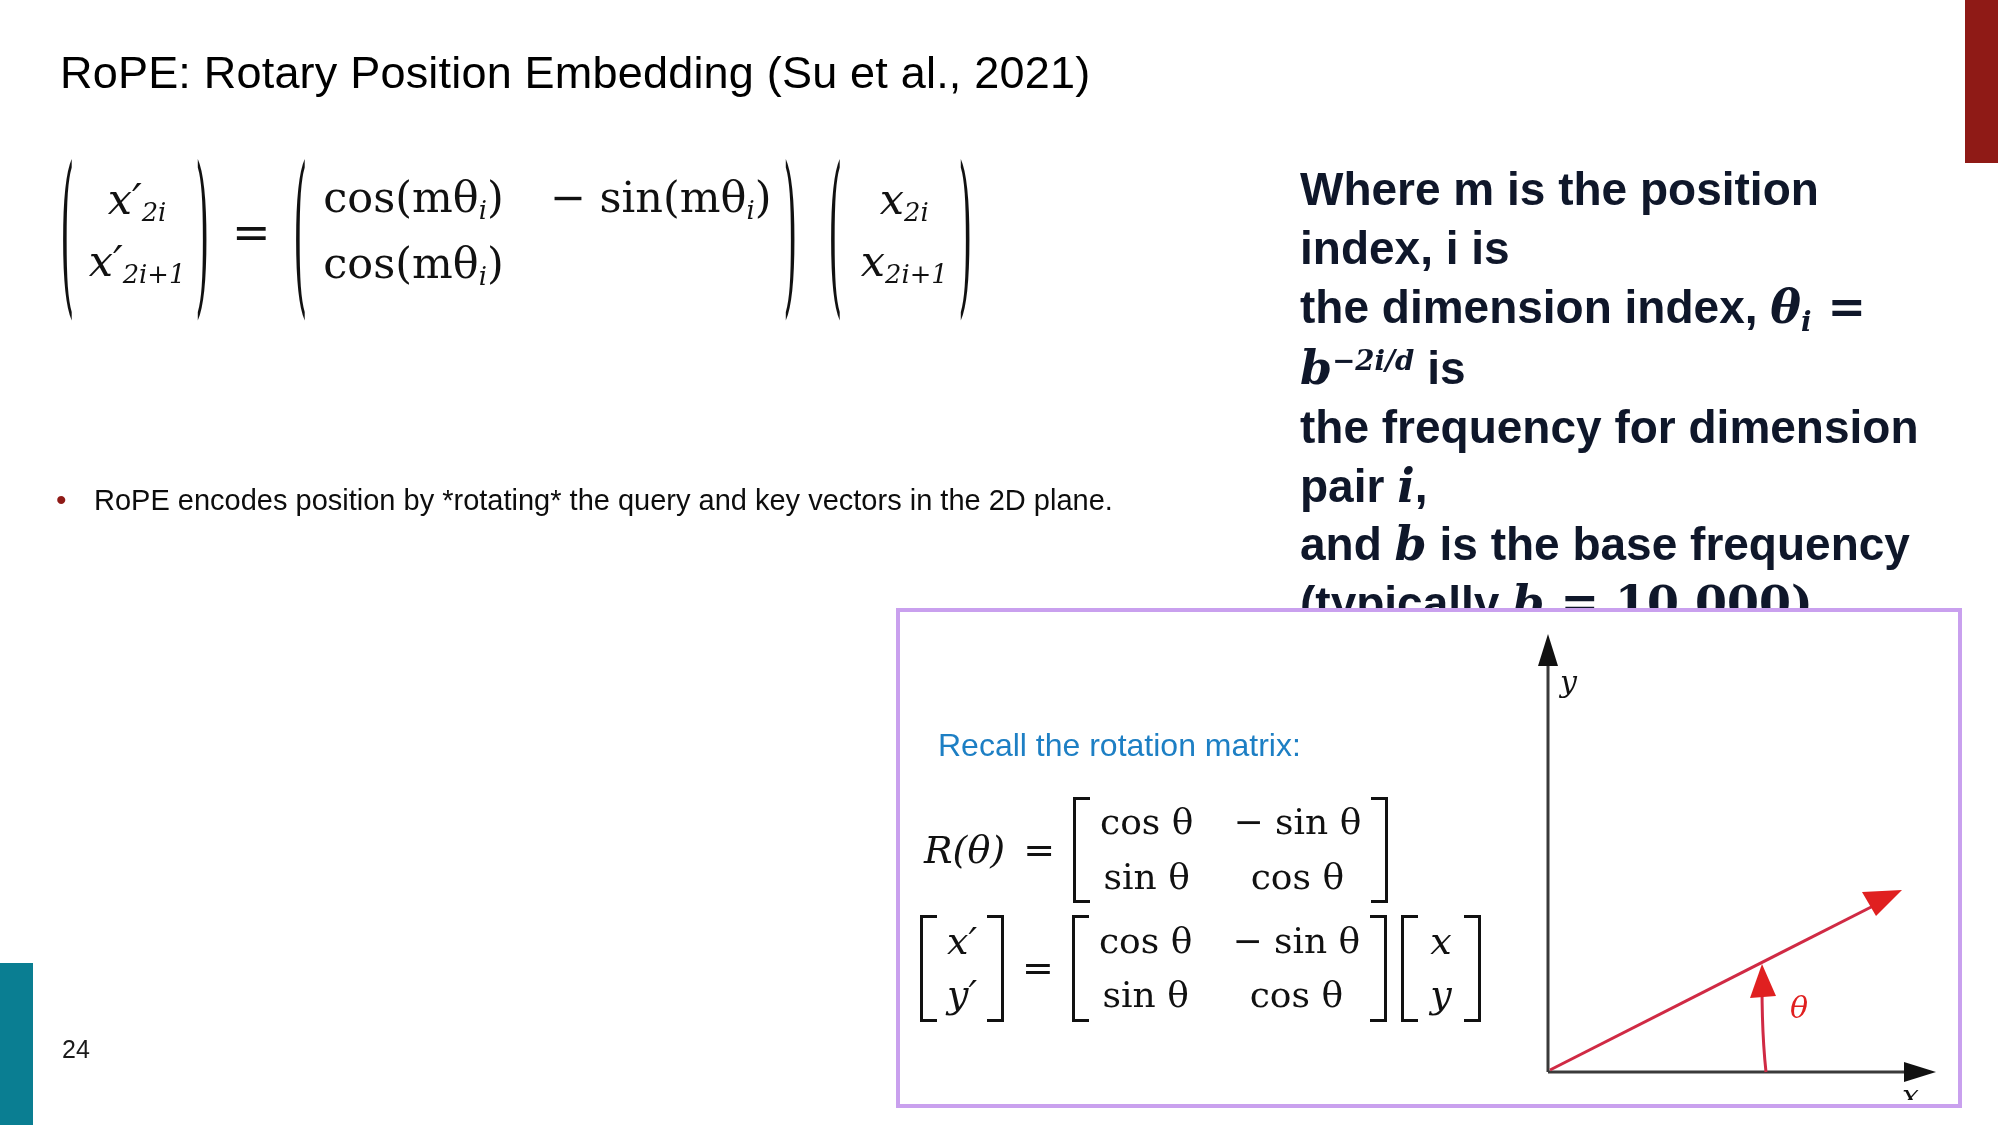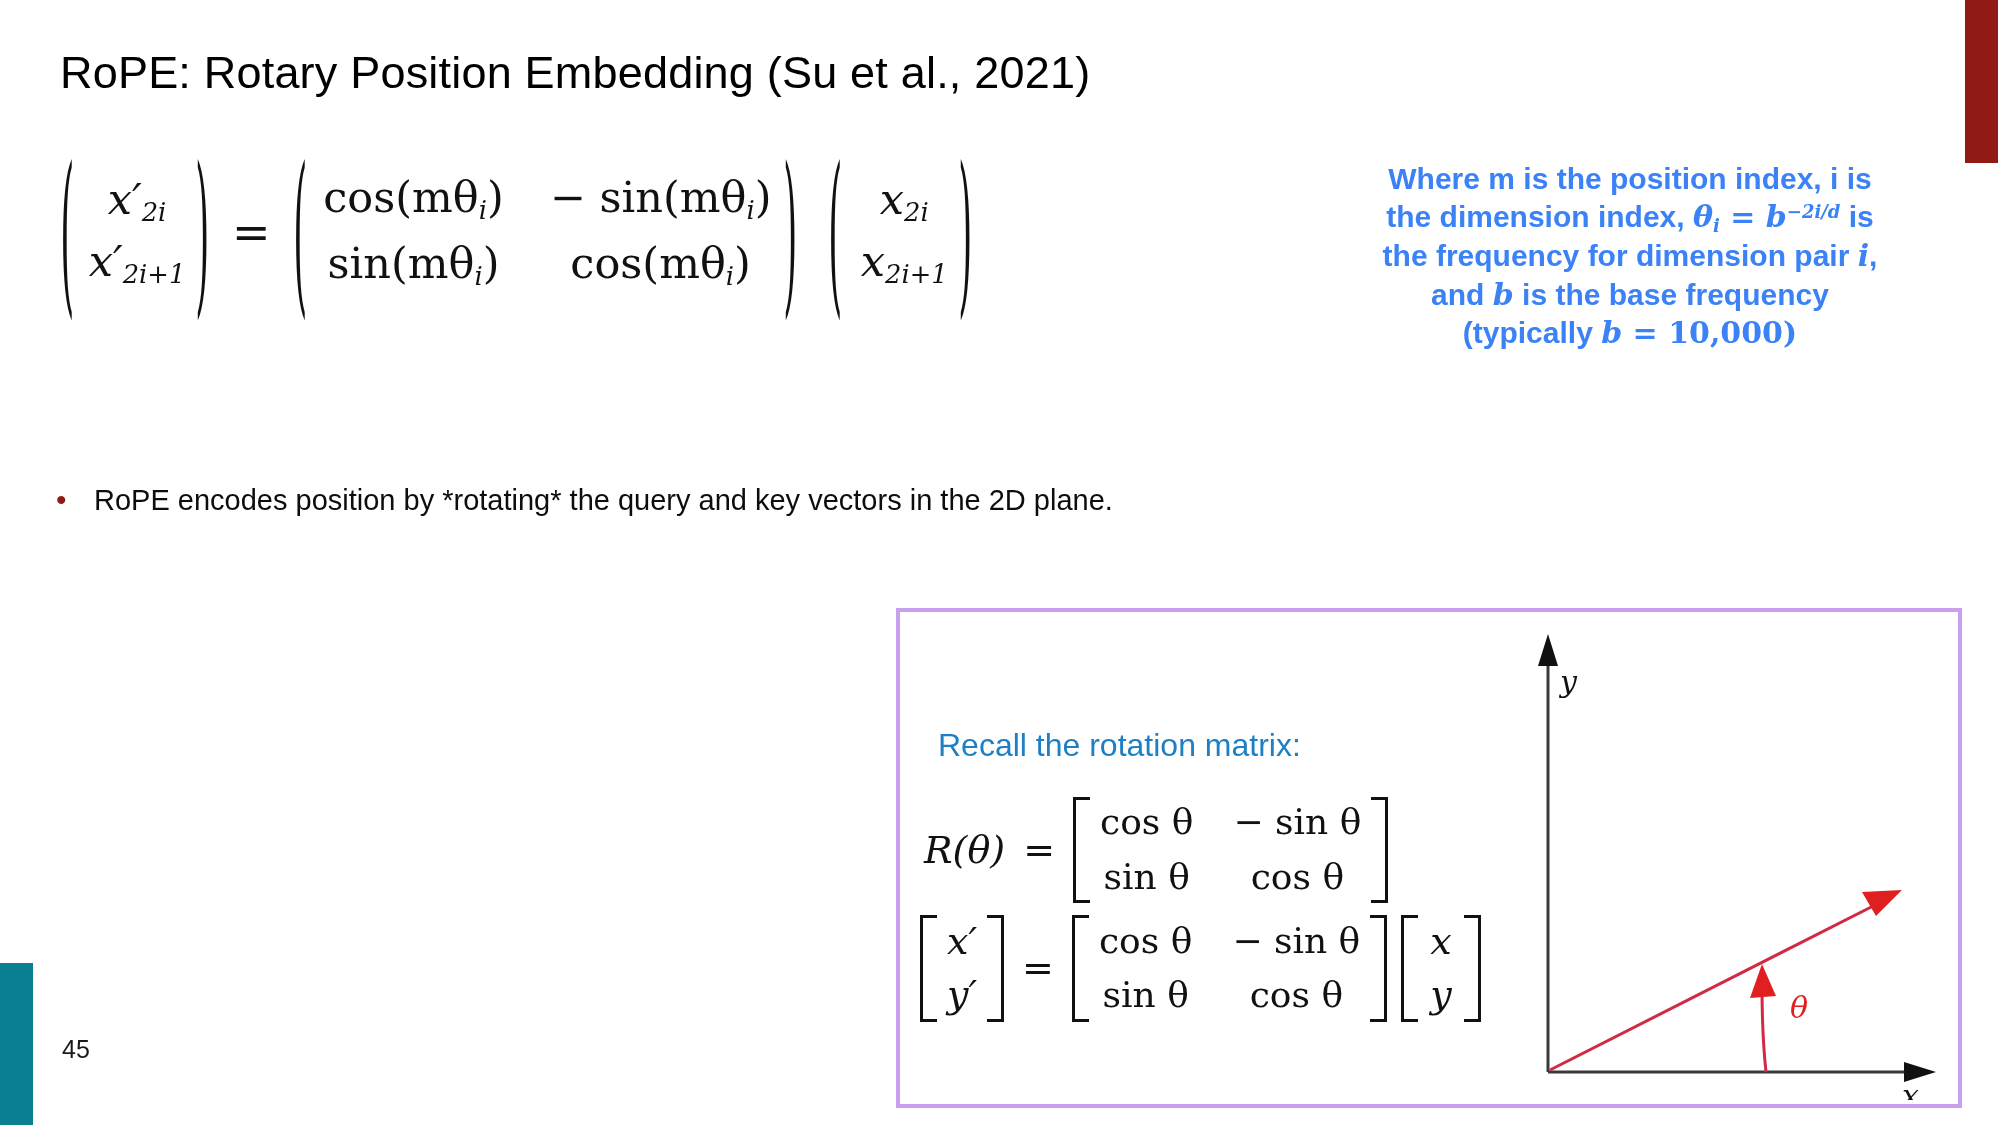--- a/index.html
+++ b/index.html
@@ -119,25 +119,24 @@
   }
   sub.mi { vertical-align: -0.28em; }
   sup.mi { vertical-align: 0.52em; }
 
   
   .note-block {
     position: absolute;
     left: 1300px;
     top: 160px;
     width: 660px;
-    font-size: 30px;
+    font-size: 46px;
     font-weight: 700;
     line-height: 1.28;
-    color: #3b82f6;
-    text-align: center;
+    color: #0f172a;
   }
   .note-block .mathit {
     font-family: "DejaVu Serif", "Liberation Serif", serif;
     font-style: italic;
     font-weight: 700;
   }
   .note-block .mathup {
     font-family: "DejaVu Serif", "Liberation Serif", serif;
     font-weight: 700;
   }
@@ -269,23 +268,20 @@
 
     <span class="eq-sign">=</span>
 
     <span class="paren">(</span>
     <div class="matrix2" style="margin:0 8px 0 12px;">
       <div class="cell">
         <span class="up">cos(mθ</span><sub class="mi">i</sub><span class="up">)</span>
       </div>
       <div class="cell">
         <span class="up">− sin(mθ</span><sub class="mi">i</sub><span class="up">)</span>
-      </div>
-      <div class="cell">
-        <span class="up">sin(mθ</span><sub class="mi">i</sub><span class="up">)</span>
       </div>
       <div class="cell">
         <span class="up">cos(mθ</span><sub class="mi">i</sub><span class="up">)</span>
       </div>
     </div>
     <span class="paren">)</span>
 
     <span class="paren" style="margin-left:22px;">(</span>
     <div class="colstack" style="margin:0 6px 0 14px;">
       <div class="cell">
@@ -382,13 +378,13 @@
     <line x1="60" y1="450" x2="395" y2="280" stroke="#D02A44" stroke-width="3"></line>
     <polygon points="412,270 372,272 386,296" fill="#E02020"></polygon>
 
     <path d="M 276 452 C 272 415 272 392 272 366" fill="none" stroke="#D02A44" stroke-width="3"></path>
     <polygon points="272,344 260,378 286,376" fill="#E02020"></polygon>
     <text class="theta-label" x="300" y="398">θ</text>
   </svg>
 
 </div>
 
-<div class="slide-number">45</div>
+<div class="slide-number">24</div>
 
 </body></html>

